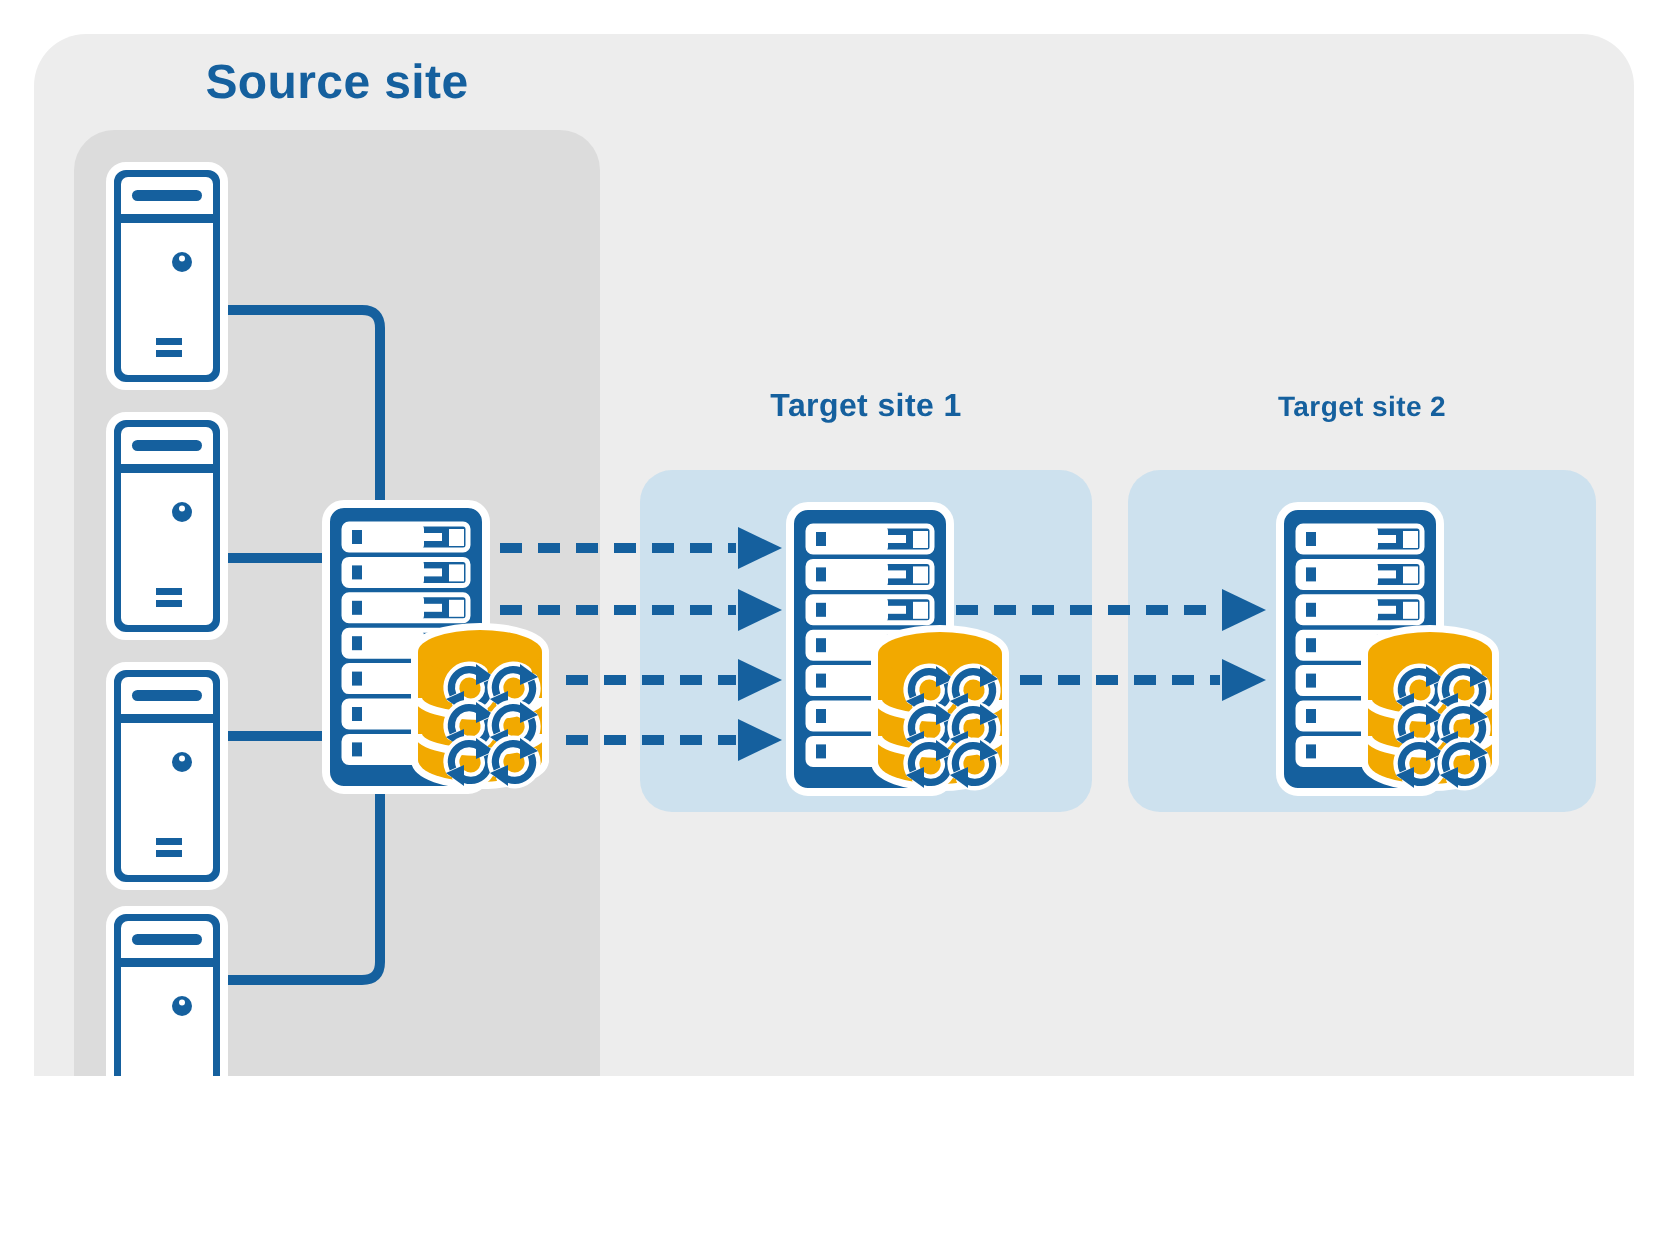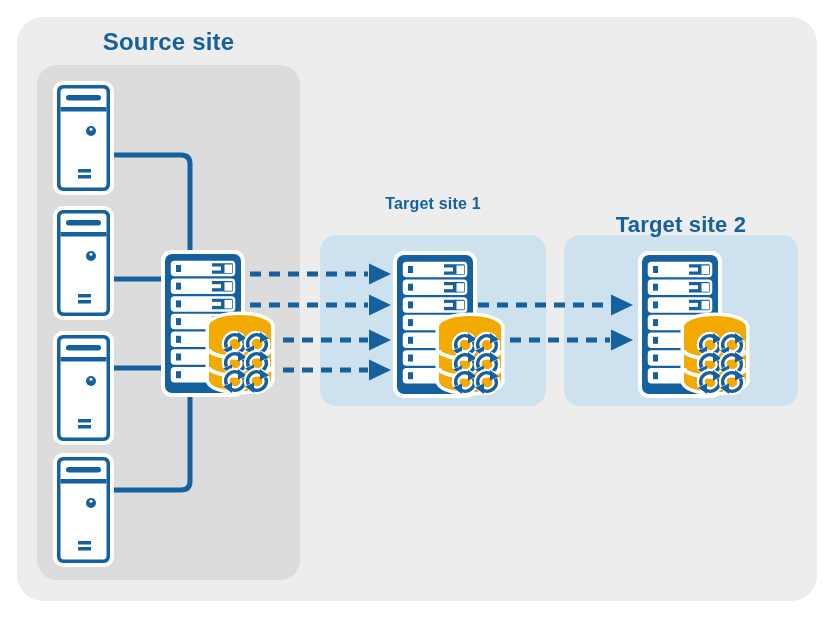--- a/index.html
+++ b/index.html
@@ -5,21 +5,21 @@
   :root{
     --accent-blue:#15609e;
     --accent-yellow:#f2a900;
     --outer-bg:#ededed;
     --source-panel-bg:#dcdcdc;
     --target-panel-bg:#cde1ee;
     --page-bg:#ffffff;
   }
   html,body{margin:0;padding:0;background:var(--page-bg);}
   .canvas{
-    position:relative;width:834px;height:618px;overflow:hidden;
+    position:relative;width:834px;height:538px;overflow:hidden;
     background:var(--page-bg);
     font-family:"Liberation Sans",sans-serif;
   }
   .outer{
     position:absolute;left:17px;top:17px;width:800px;height:584px;
     background:var(--outer-bg);border-radius:26px;
   }
   .panel{position:absolute;}
   .panel.source{
     left:37px;top:65px;width:263px;height:515px;
@@ -32,21 +32,21 @@
   .panel.target2{
     left:564px;top:235px;width:234px;height:171px;
     background:var(--target-panel-bg);border-radius:16px;
   }
   .title{
     position:absolute;text-align:center;font-weight:bold;
     color:var(--accent-blue);letter-spacing:0.2px;
   }
   .title.source{left:37px;top:28px;width:263px;font-size:24px;}
   .title.target1{left:320px;top:195px;width:226px;font-size:16px;}
-  .title.target2{left:564px;top:212px;width:234px;font-size:22px;}
+  .title.target2{left:564px;top:195px;width:234px;font-size:14px;}
   svg.layer{position:absolute;left:0;top:0;}
   .conn{fill:none;stroke:var(--accent-blue);stroke-width:5;}
   .dash{stroke:var(--accent-blue);stroke-width:5;stroke-dasharray:11 8;}
   .head{fill:var(--accent-blue);}
 </style>
 </head>
 <body>
 
 <div class="canvas">
 

